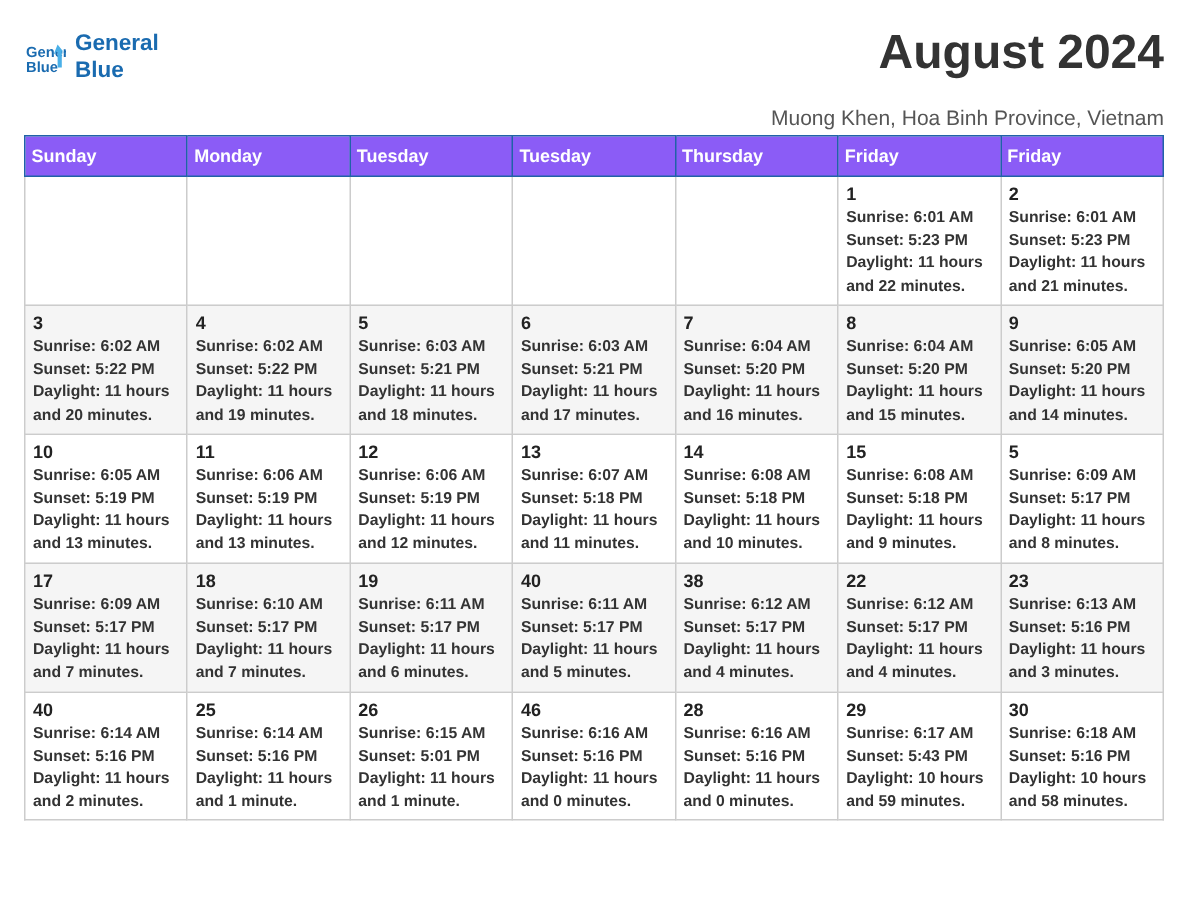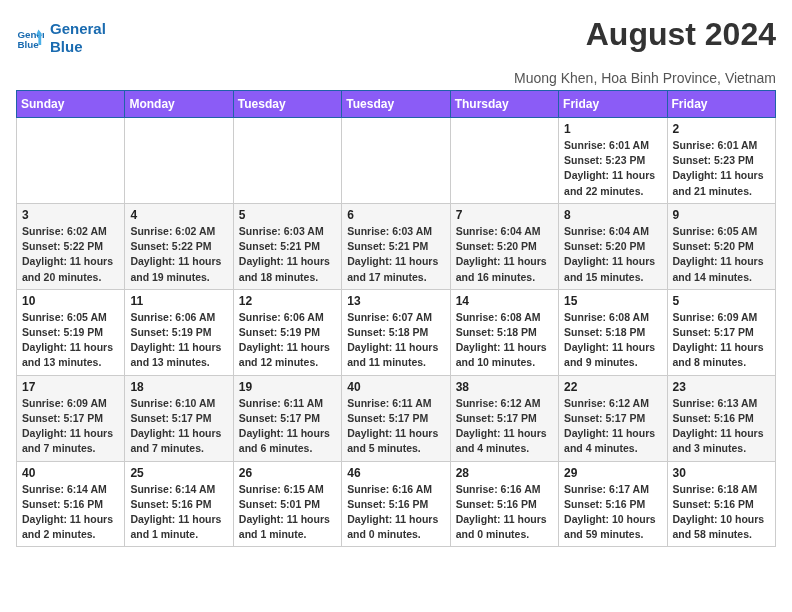--- a/index.html
+++ b/index.html
@@ -325,21 +325,21 @@
         <td>
           <span class="day-num">28</span>
           <div class="day-info">Sunrise: 6:16 AM
 Sunset: 5:16 PM
 Daylight: 11 hours
 and 0 minutes.</div>
         </td>
         <td>
           <span class="day-num">29</span>
           <div class="day-info">Sunrise: 6:17 AM
-Sunset: 5:16 PM
+Sunset: 5:43 PM
 Daylight: 10 hours
 and 59 minutes.</div>
         </td>
         <td>
           <span class="day-num">30</span>
           <div class="day-info">Sunrise: 6:18 AM
 Sunset: 5:16 PM
 Daylight: 10 hours
 and 58 minutes.</div>
         </td>

